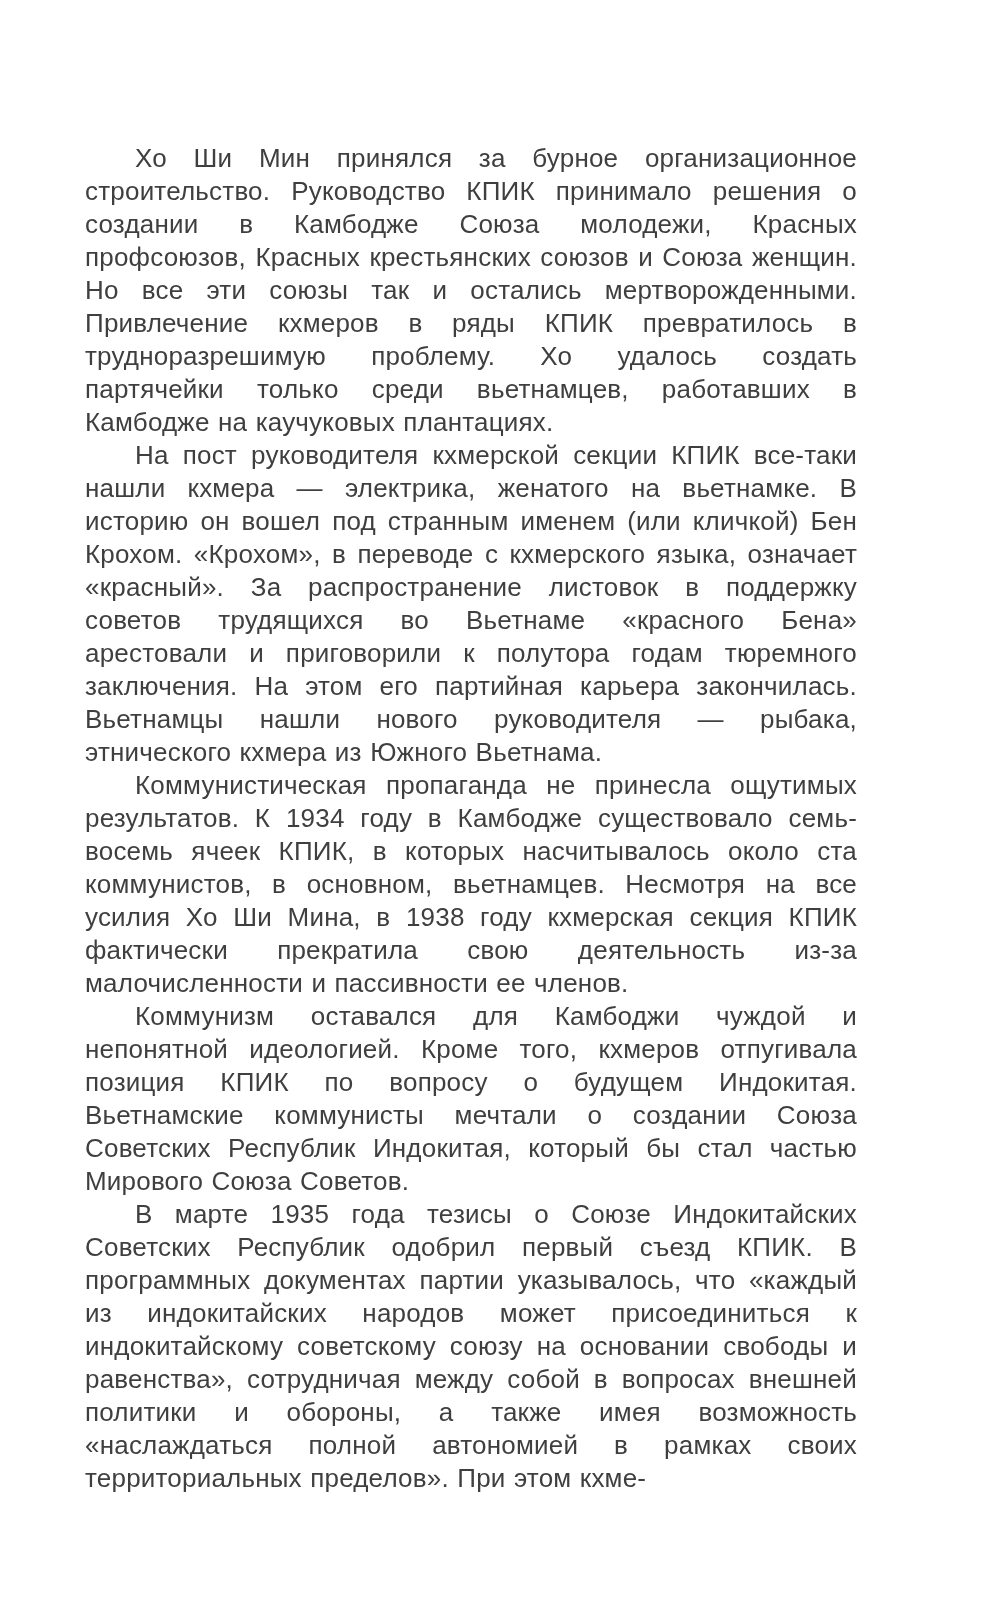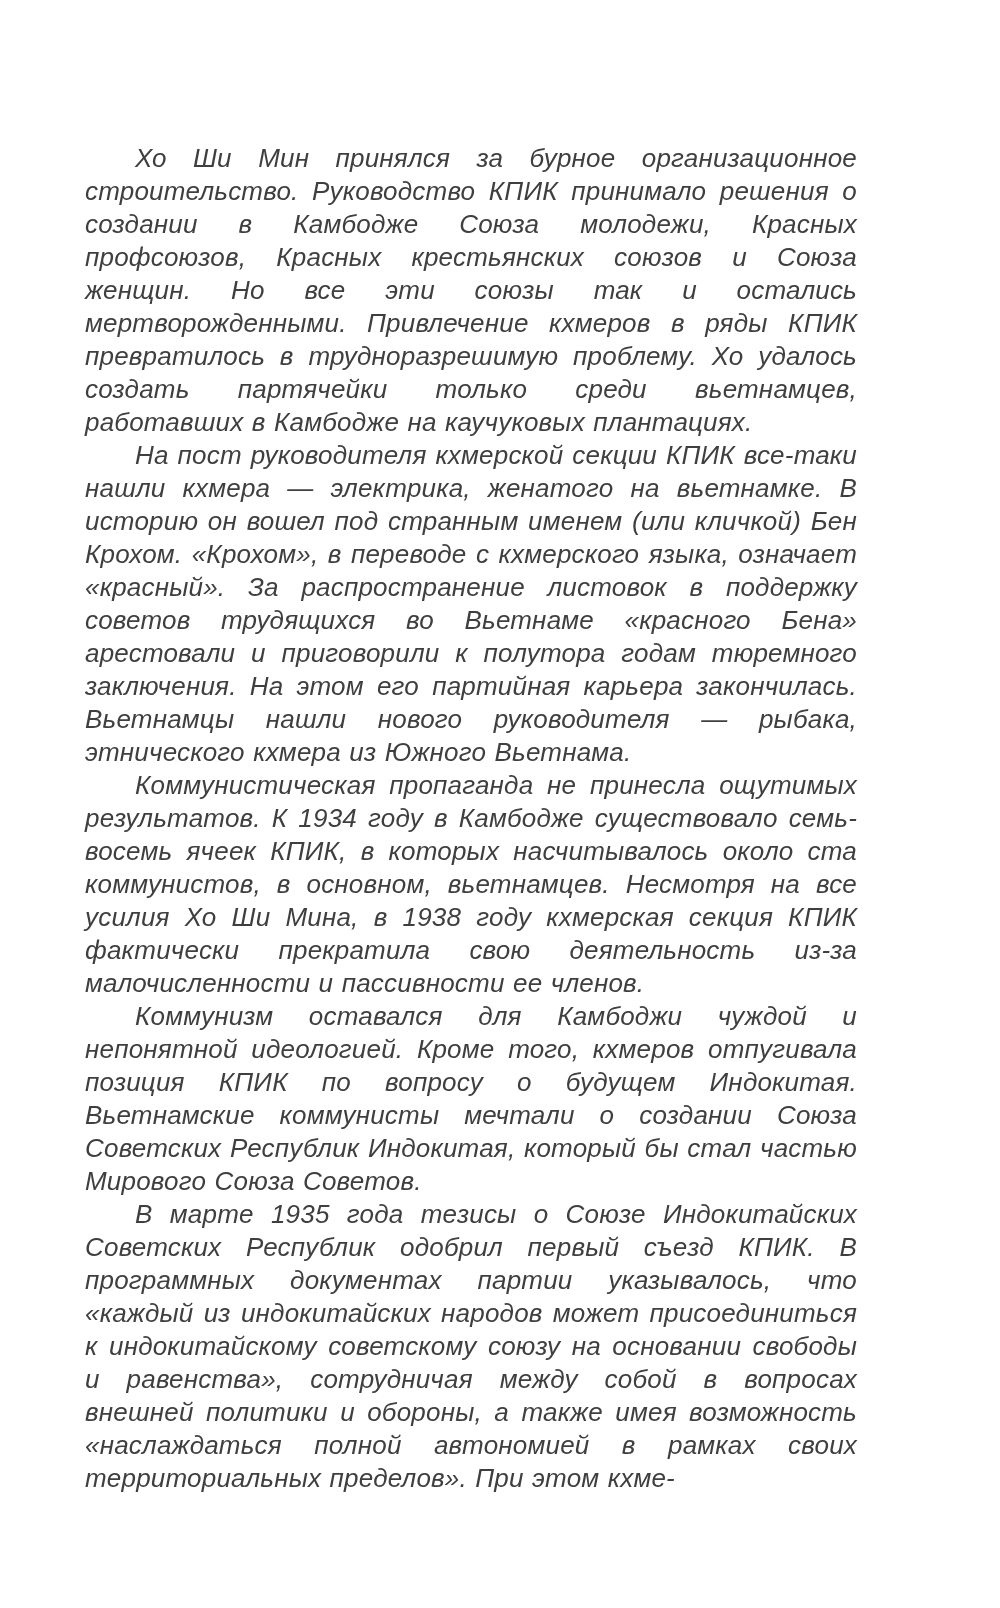--- a/index.html
+++ b/index.html
@@ -15,21 +15,20 @@
     position: relative;
     overflow: hidden;
   }
   .page {
     position: absolute;
     top: 0;
     left: 0;
     width: 1000px;
     height: 1608px;
     background: #ffffff;
-    font-style: italic;
   }
   .text-block {
     position: absolute;
     left: 85px;
     top: 142px;
     width: 772px;
     font-size: 26px;
     line-height: 33px;
     text-align: justify;
     letter-spacing: 0.2px;

